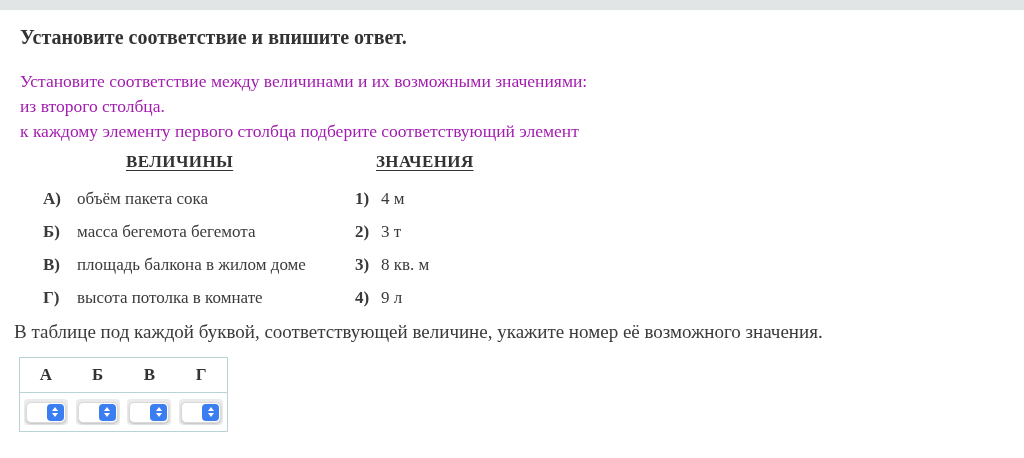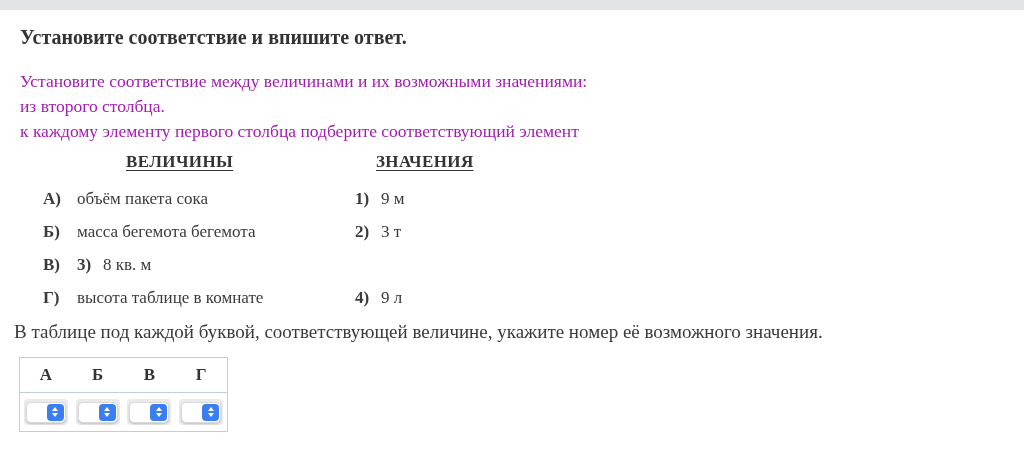--- a/index.html
+++ b/index.html
@@ -63,36 +63,37 @@
 <div class="match-headers">
   <span class="match-header hdr-left">ВЕЛИЧИНЫ</span>
   <span class="match-header hdr-right">ЗНАЧЕНИЯ</span>
 </div>
 
 <div class="match-rows">
   <div class="match-row">
     <span class="cell-letter">А)</span>
     <span class="cell-quantity">объём пакета сока</span>
     <span class="cell-number">1)</span>
-    <span class="cell-value">9 м</span>
+    <span class="cell-value">4 м</span>
   </div>
   <div class="match-row">
     <span class="cell-letter">Б)</span>
     <span class="cell-quantity">масса бегемота бегемота</span>
     <span class="cell-number">2)</span>
     <span class="cell-value">3 т</span>
   </div>
   <div class="match-row">
     <span class="cell-letter">В)</span>
+    <span class="cell-quantity">площадь балкона в жилом доме</span>
     <span class="cell-number">3)</span>
     <span class="cell-value">8 кв. м</span>
   </div>
   <div class="match-row">
     <span class="cell-letter">Г)</span>
-    <span class="cell-quantity">высота таблице в комнате</span>
+    <span class="cell-quantity">высота потолка в комнате</span>
     <span class="cell-number">4)</span>
     <span class="cell-value">9 л</span>
   </div>
 </div>
 
 <p class="answer-note">В таблице под каждой буквой, соответствующей величине, укажите номер её возможного значения.</p>
 
 <div class="answer-table">
   <div class="letters-row">
     <span class="letter-cell">А</span>

